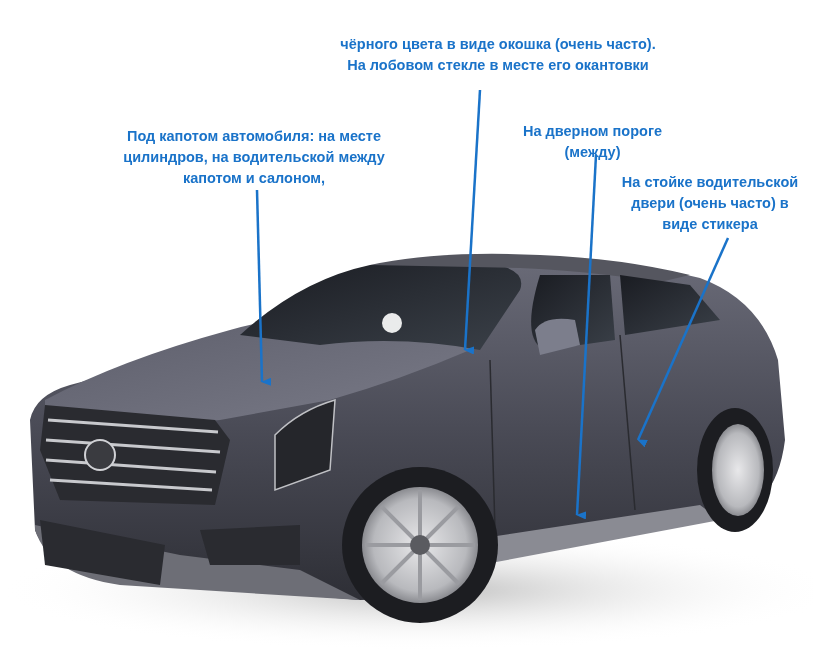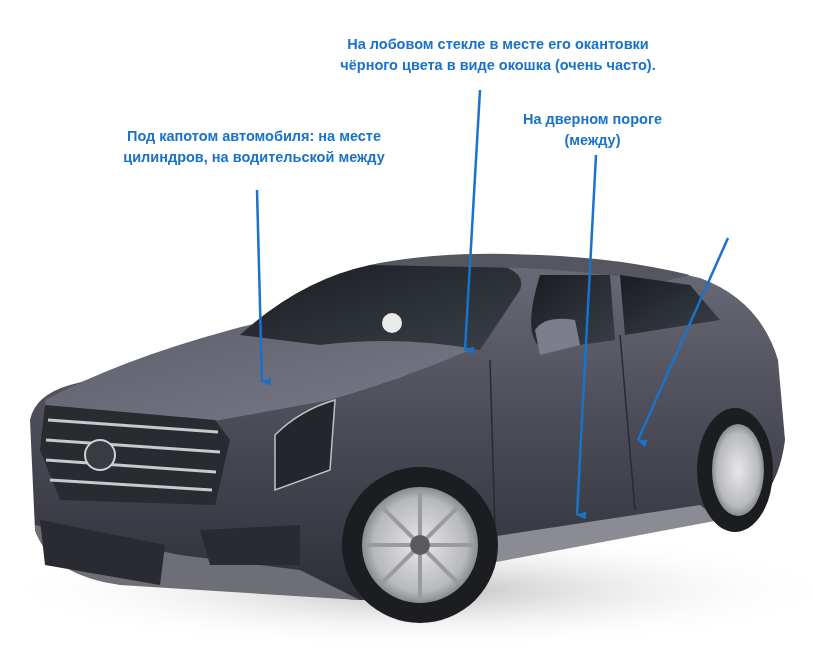--- a/index.html
+++ b/index.html
@@ -108,25 +108,31 @@
       <line x1="257" y1="190" x2="262" y2="382" marker-end="url(#ah)"></line>
       <line x1="480" y1="90" x2="465" y2="350" marker-end="url(#ah)"></line>
       <line x1="596" y1="155" x2="577" y2="515" marker-end="url(#ah)"></line>
       <line x1="728" y1="238" x2="638" y2="440" marker-end="url(#ah)"></line>
     </g>
   </svg>
 
   <div class="label" style="left:114px; top:126px; width:280px;">
     <span>Под капотом автомобиля: на месте</span>
     <span>цилиндров, на водительской между</span>
+    <span>капотом и салоном,</span>
   </div>
 
   <div class="label" style="left:308px; top:34px; width:380px;">
+    <span>чёрного цвета в виде окошка (очень часто).</span>
     <span>На лобовом стекле в месте его окантовки</span>
-    <span>чёрного цвета в виде окошка (очень часто).</span>
   </div>
 
-  <div class="label" style="left:510px; top:109px; width:165px;">
+  <div class="label" style="left:510px; top:121px; width:165px;">
     <span>На дверном пороге</span>
     <span>(между)</span>
   </div>
 
+  <div class="label" style="left:620px; top:172px; width:180px;">
+    <span>На стойке водительской</span>
+    <span>двери (очень часто) в</span>
+    <span>виде стикера</span>
+  </div>
 </div>
 
 </body></html>

